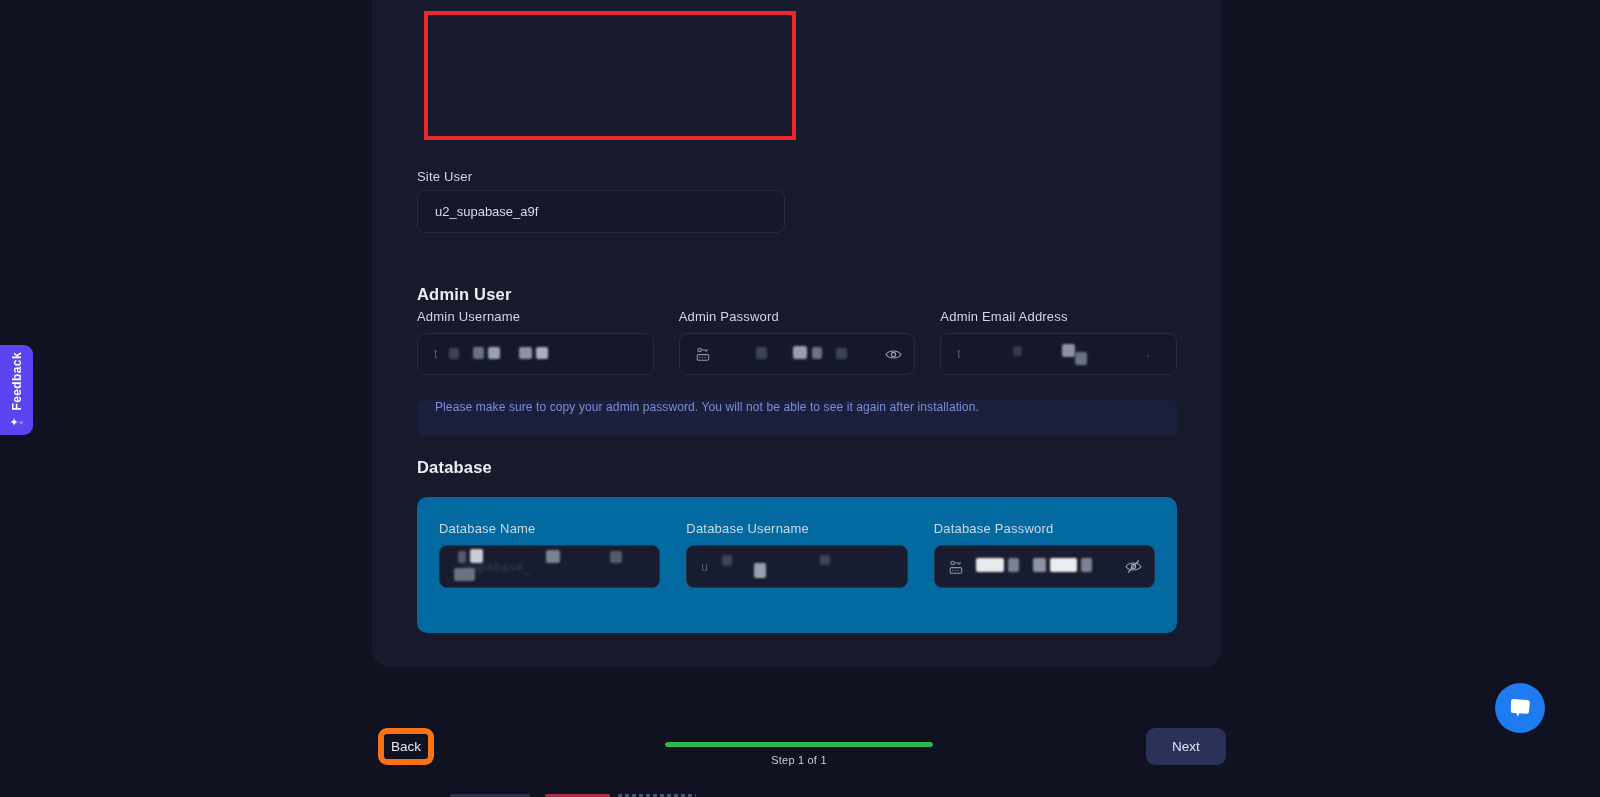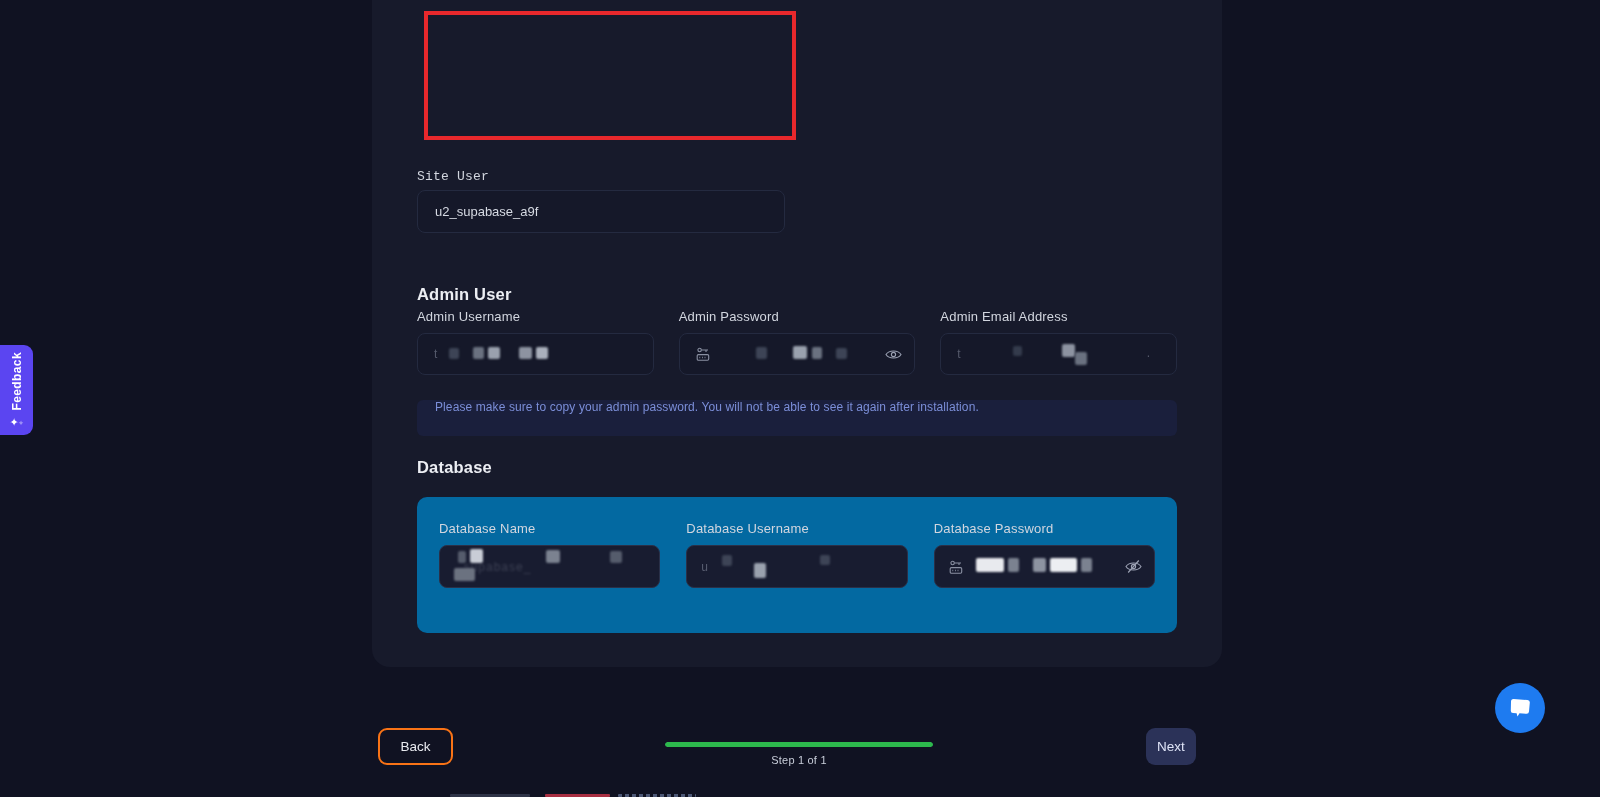--- a/index.html
+++ b/index.html
@@ -33,21 +33,21 @@
   .suffix-chip {
     margin-left:auto; height:29px; padding:0 10px; background:#1f2333;
     border-radius:6px; display:flex; align-items:center; gap:6px;
     font-size:11.5px; color:#bac0cc; cursor:pointer;
   }
   
   .input-box {
     background:#151829; border:1px solid #242a40; border-radius:8px;
     display:flex; align-items:center; position:relative;
   }
-  .site-user-label { position:absolute; left:45px; top:169px;font-family:Liberation Mono, monospace; }
+  .site-user-label { position:absolute; left:45px; top:169px; }
   .site-user-input { position:absolute; left:45px; top:190px; width:368px; height:43px; padding-left:17px; font-size:13px; color:#d6dae3; }
   .section-heading { position:absolute; left:45px; font-size:16.5px; font-weight:600; color:#eceef3; letter-spacing:.2px; }
   .admin-heading { top:285px; } .db-heading { top:458px; }
   .admin-grid { position:absolute; left:45px; top:309px; width:760px; display:grid; grid-template-columns:repeat(3,1fr); gap:25px; }
   .admin-grid .field-label { display:block; margin-bottom:9px; }
   .admin-grid .input-box { height:42px; padding:0 12px 0 16px; }
   .note {
     position:absolute; left:45px; top:400px; width:760px; height:36px;
     background:#1a1f3c; border-radius:6px; display:flex; align-items:flex-start;
     padding-left:18px; font-size:12px; color:#7b8ed8; letter-spacing:.1px;
@@ -62,26 +62,26 @@
   
   .blk { display:inline-block; border-radius:2px; filter:blur(1.3px); }
   .frag { font-size:12px; color:#8a90a2; opacity:.55; filter:blur(.4px); }
   .hint-text { position:absolute; left:16px; top:14px; font-size:12px; color:#8b90a0; opacity:.3; filter:blur(1px); letter-spacing:1px; }
   
   .icn { display:inline-flex; align-items:center; justify-content:center; flex:none; }
   .icn svg { display:block; }
   .eye-btn { margin-left:auto; cursor:pointer; }
   
   .back-btn {
-    position:absolute; left:378px; top:728px; width:75px; height:37px;
-    background:transparent; border:2px solid #f97316; border-radius:9px;
+    position:absolute; left:378px; top:728px; width:56px; height:37px;
+    background:transparent; border:6px solid #f97316; border-radius:9px;
     color:#e8eaef; font-size:13.5px; font-family:inherit; cursor:pointer;
   }
   .next-btn {
-    position:absolute; left:1146px; top:728px; width:50px; height:37px;
+    position:absolute; left:1146px; top:728px; width:80px; height:37px;
     background:#2b3258; border:none; border-radius:9px;
     color:#dfe4f7; font-size:13.5px; font-family:inherit; cursor:pointer;
   }
   .progress-wrap { position:absolute; left:649px; top:742px; width:300px; text-align:center; }
   .progress-track { height:5px; margin:0 16px; border-radius:3px; background:#1c2336; overflow:hidden; }
   .progress-fill { height:100%; border-radius:3px; }
   .step-text { margin-top:7px; font-size:11px; color:#c8cdd9; letter-spacing:.2px; }
   
   .feedback-tab {
     position:absolute; left:0; top:345px; width:33px; height:90px;

